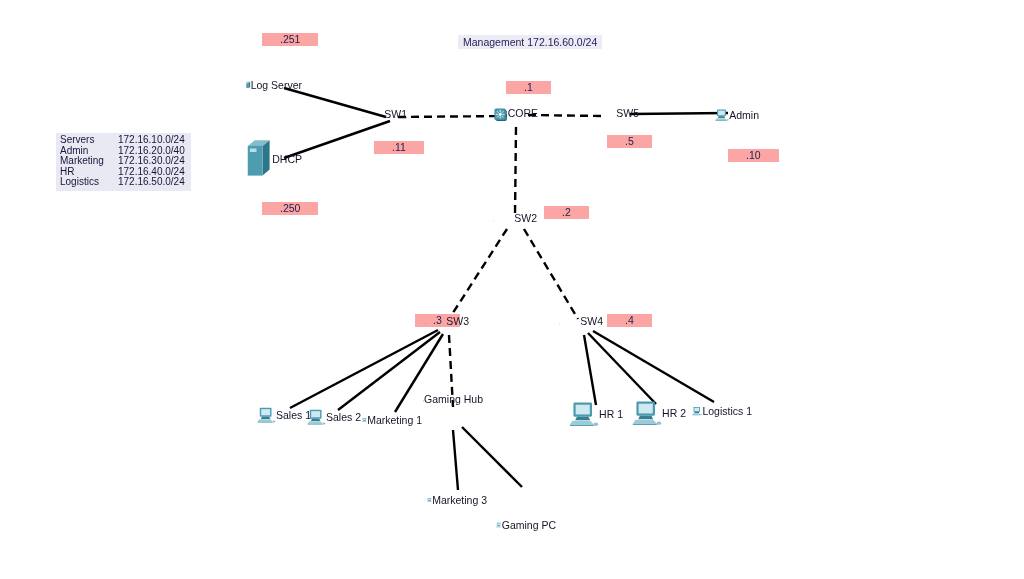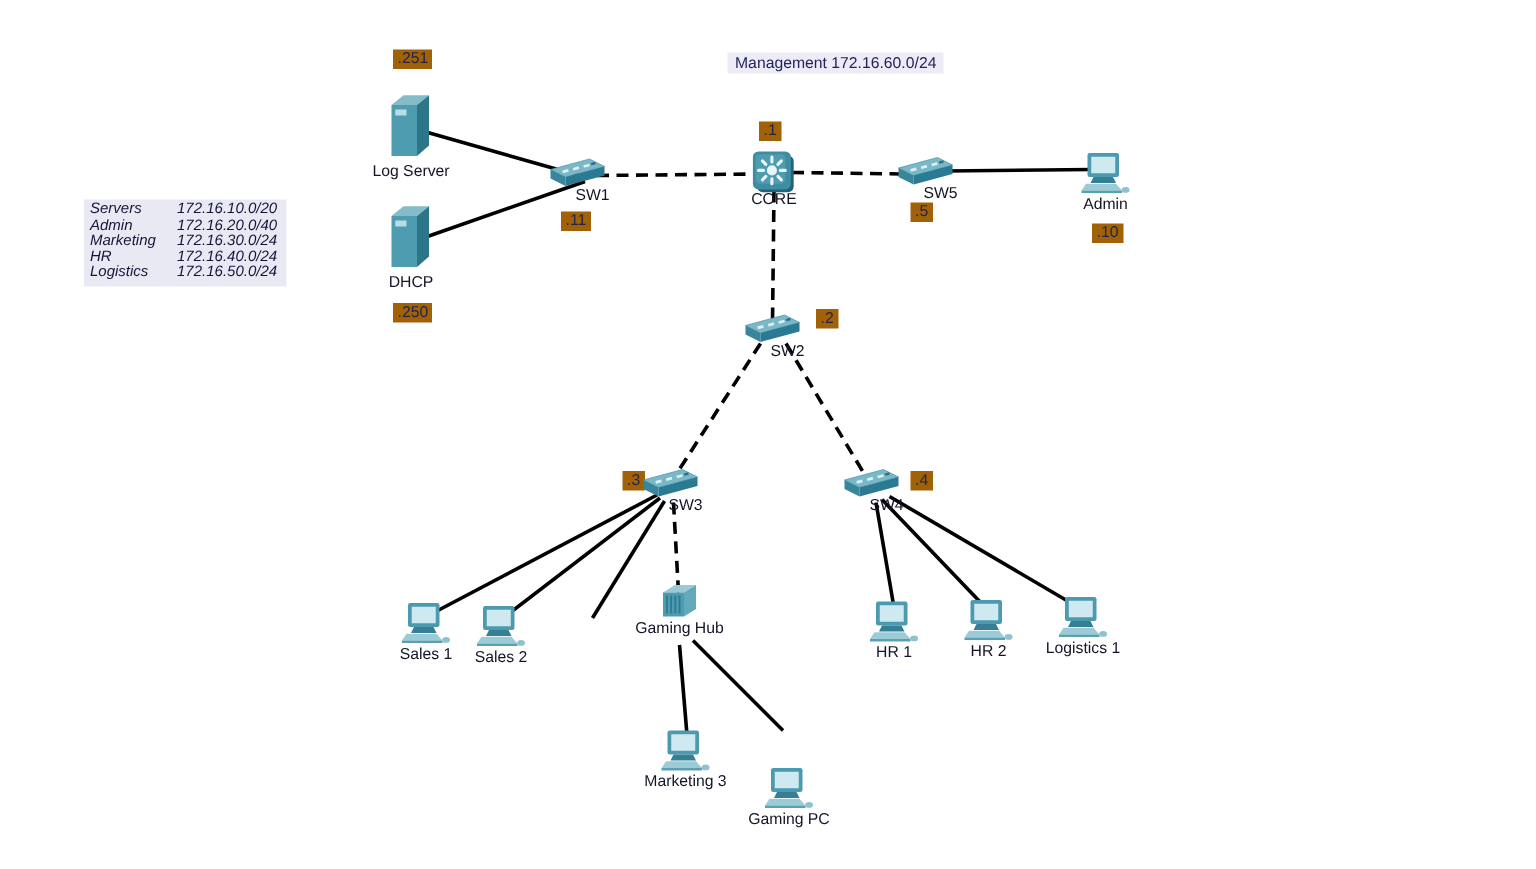--- a/index.html
+++ b/index.html
@@ -1,36 +1,36 @@
 <!DOCTYPE html>
 <html><head>
 <meta charset="utf-8">
 <style>
   html,body{margin:0;padding:0;background:#fff;}
   .canvas{
     position:relative;width:1024px;height:579px;background:#ffffff;
     font-family:"Liberation Sans",sans-serif;overflow:hidden;
   }
   .wires{position:absolute;left:0;top:0;}
-  .device{position:absolute;display:flex;flex-direction:column;align-items:center;}
+  .device{position:absolute;display:flex;flex-direction:row;align-items:center;}
   .dev-label{font-size:10.5px;color:#141428;white-space:nowrap;line-height:1.1;margin-top:1px;}
   .tight{margin-top:-4px;margin-left:20px;}
   .ip-badge{
-    position:absolute;font-size:10.5px;color:#23234d;background:#a16207;
-    padding:0 3px;line-height:13px;white-space:nowrap;
+    position:absolute;font-size:10.5px;color:#23234d;background:#fca5a5;
+    padding:0 18px;line-height:13px;white-space:nowrap;
   }
   .note{
     position:absolute;font-size:10.5px;color:#23235a;background:#edecf6;
     padding:1px 5px;line-height:12px;white-space:nowrap;
   }
   .legend{
     position:absolute;left:56px;top:133px;background:#e9e9f3;color:#15153a;
     font-size:10px;padding:2px 6px 3px 4px;
   }
-  .legend-row{display:flex;line-height:10.6px;font-style:italic;}
+  .legend-row{display:flex;line-height:10.6px;}
   .legend-name{width:58px;}
   .legend-subnet{white-space:nowrap;}
 </style>
 </head>
 <body>
 
 <div class="canvas">
 
   <svg width="0" height="0" style="position:absolute">
     <defs>
@@ -107,41 +107,41 @@
       <line x1="516" y1="127" x2="515" y2="216"></line>
       <line x1="507" y1="229" x2="449" y2="319"></line>
       <line x1="524" y1="229" x2="578" y2="319"></line>
       <line x1="449" y1="335" x2="453" y2="407"></line>
     </g>
   </svg>
 
   <div class="legend">
     <div class="legend-row">
       <span class="legend-name">Servers</span>
-      <span class="legend-subnet">172.16.10.0/20</span>
+      <span class="legend-subnet">172.16.10.0/24</span>
     </div>
     <div class="legend-row">
       <span class="legend-name">Admin</span>
       <span class="legend-subnet">172.16.20.0/40</span>
     </div>
     <div class="legend-row">
       <span class="legend-name">Marketing</span>
       <span class="legend-subnet">172.16.30.0/24</span>
     </div>
     <div class="legend-row">
       <span class="legend-name">HR</span>
       <span class="legend-subnet">172.16.40.0/24</span>
     </div>
     <div class="legend-row">
       <span class="legend-name">Logistics</span>
       <span class="legend-subnet">172.16.50.0/24</span>
     </div>
   </div>
 
-  <div class="note" style="left:485px;top:35px">Management 172.16.60.0/24</div>
+  <div class="note" style="left:458px;top:35px">Management 172.16.60.0/24</div>
 
   <span class="ip-badge" style="left:262px;top:33px">.251</span>
   <span class="ip-badge" style="left:262px;top:202px">.250</span>
   <span class="ip-badge" style="left:374px;top:141px">.11</span>
   <span class="ip-badge" style="left:506px;top:81px">.1</span>
   <span class="ip-badge" style="left:607px;top:135px">.5</span>
   <span class="ip-badge" style="left:728px;top:149px">.10</span>
   <span class="ip-badge" style="left:544px;top:206px">.2</span>
   <span class="ip-badge" style="left:415px;top:314px">.3</span>
   <span class="ip-badge" style="left:607px;top:314px">.4</span>
@@ -216,20 +216,26 @@
     <div class="dev-label">Sales 1</div>
   </div>
 
   <div class="device" style="left:307px;top:402px;width:54px">
     <svg width="34" height="30">
         <use href="#icon-pc"></use>
       </svg>
     <div class="dev-label">Sales 2</div>
   </div>
 
+  <div class="device" style="left:362px;top:405px;width:60px">
+    <svg width="34" height="30">
+        <use href="#icon-pc"></use>
+      </svg>
+    <div class="dev-label">Marketing 1</div>
+  </div>
 
   <div class="device" style="left:423px;top:386px;width:60px">
     <svg width="26" height="30">
         <use href="#icon-hub"></use>
       </svg>
     <div class="dev-label" style="margin-top:-2px">Gaming Hub</div>
   </div>
 
   <div class="device" style="left:569px;top:399px;width:54px">
     <svg width="34" height="30">

